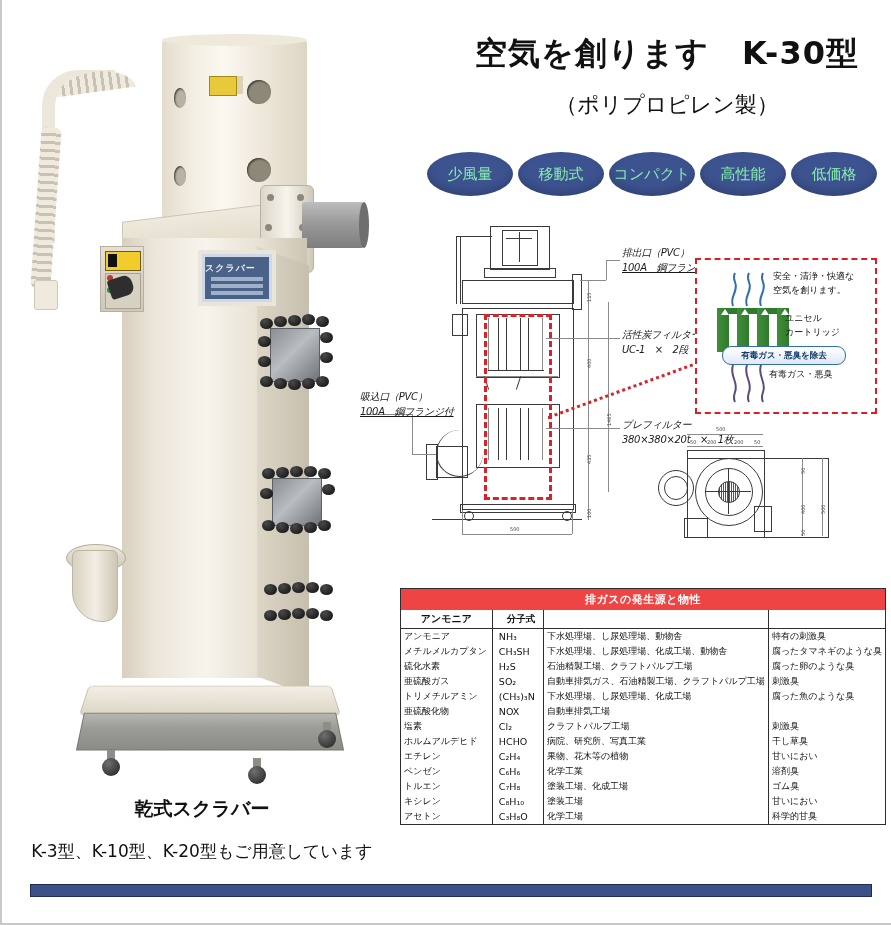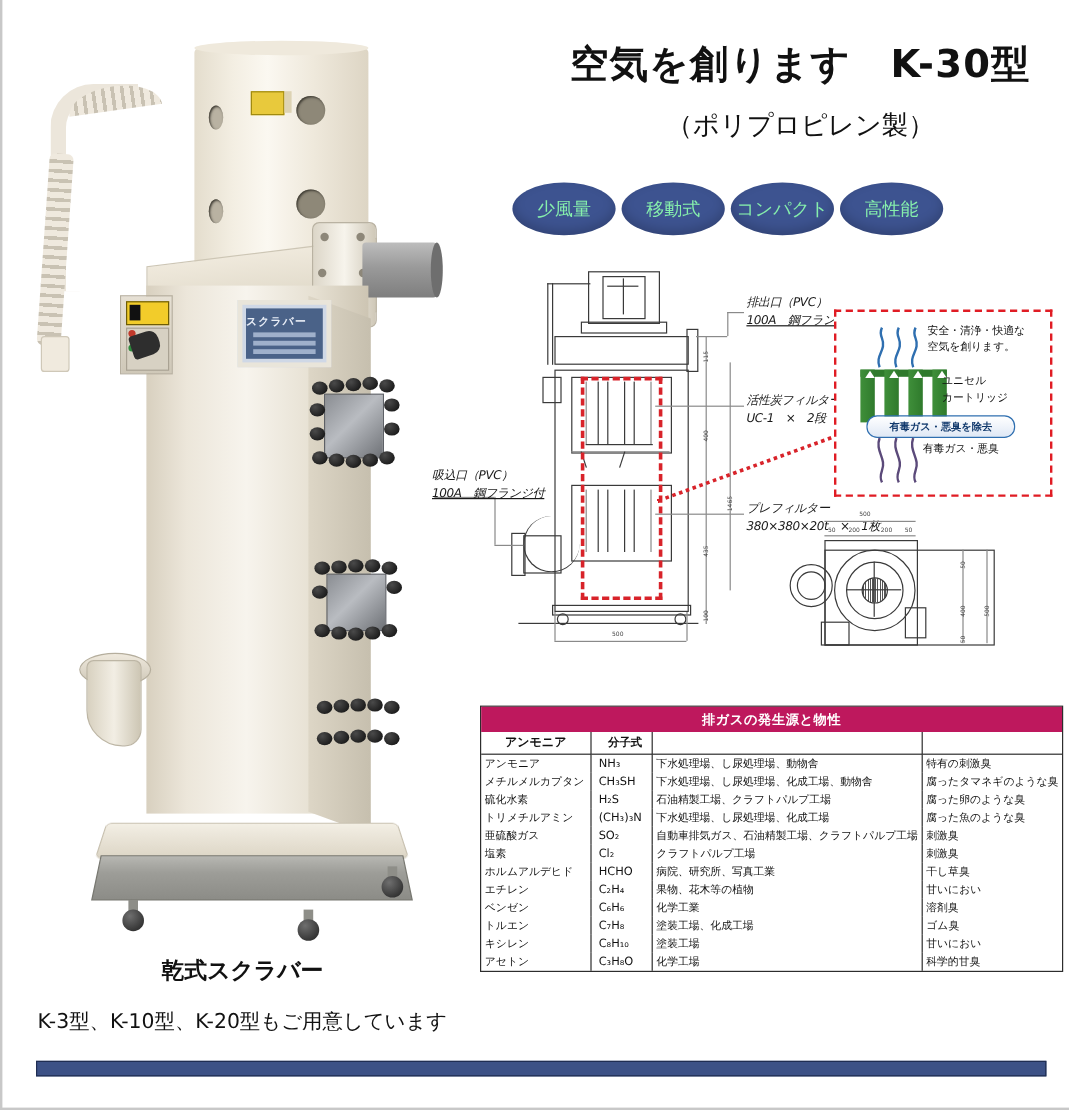--- a/index.html
+++ b/index.html
@@ -202,21 +202,21 @@
     background:linear-gradient(180deg,#ffffff,#dfe8f5);
     border:1px solid #2f6fb0;
     color:#123a6d;font-size:8.5px;font-weight:bold;
     display:flex;align-items:center;justify-content:center;
   }
 
   
   .tbl{position:absolute;left:398px;top:588px;width:484px;border:1px solid #2d2d2d;background:#fff;}
   table{border-collapse:collapse;width:100%;}
   .thead td{
-    background:#be185d;color:#fff;font-size:11px;font-weight:bold;text-align:center;
+    background:#ef4444;color:#fff;font-size:11px;font-weight:bold;text-align:center;
     padding:3px 0;letter-spacing:.5px;
   }
   .sub td{
     font-size:10px;font-weight:bold;text-align:center;color:#111;
     border-bottom:1px solid #2d2d2d;border-right:1px solid #2d2d2d;padding:2px 0;
   }
   tbody td{
     font-size:9px;color:#111;padding:1px 3px;border-right:1px solid #2d2d2d;
     white-space:nowrap;overflow:hidden;
   }
@@ -234,20 +234,21 @@
 <div class="page">
 
   <div class="title">空気を創ります　K-30型</div>
   <div class="subtitle">（ポリプロピレン製）</div>
 
   <div class="badges">
     <div class="badge">少風量</div>
     <div class="badge">移動式</div>
     <div class="badge">コンパクト</div>
     <div class="badge">高性能</div>
+    <div class="badge">低価格</div>
   </div>
 
   <div class="photo">
 
     <div class="stack">
       <div class="port p1"></div>
       <div class="port p2"></div>
       <div class="port p3"></div>
       <div class="port p4"></div>
       <div class="ylabel"></div>
@@ -550,30 +551,36 @@
             <td class="c-src">下水処理場、し尿処理場、化成工場、動物舎</td>
             <td class="c-odor">腐ったタマネギのような臭</td>
           </tr>
           <tr>
             <td class="c-name">硫化水素</td>
             <td class="c-form">H₂S</td>
             <td class="c-src">石油精製工場、クラフトパルプ工場</td>
             <td class="c-odor">腐った卵のような臭</td>
           </tr>
           <tr>
+            <td class="c-name">亜硫酸ガス</td>
+            <td class="c-form">SO₂</td>
+            <td class="c-src">自動車排気ガス、石油精製工場、クラフトパルプ工場</td>
+            <td class="c-odor">刺激臭</td>
+          </tr>
+          <tr>
             <td class="c-name">トリメチルアミン</td>
             <td class="c-form">(CH₃)₃N</td>
             <td class="c-src">下水処理場、し尿処理場、化成工場</td>
             <td class="c-odor">腐った魚のような臭</td>
           </tr>
           <tr>
-            <td class="c-name">亜硫酸ガス</td>
-            <td class="c-form">SO₂</td>
-            <td class="c-src">自動車排気ガス、石油精製工場、クラフトパルプ工場</td>
-            <td class="c-odor">刺激臭</td>
+            <td class="c-name">亜硫酸化物</td>
+            <td class="c-form">NOX</td>
+            <td class="c-src">自動車排気工場</td>
+            <td class="c-odor"></td>
           </tr>
           <tr>
             <td class="c-name">塩素</td>
             <td class="c-form">Cl₂</td>
             <td class="c-src">クラフトパルプ工場</td>
             <td class="c-odor">刺激臭</td>
           </tr>
           <tr>
             <td class="c-name">ホルムアルデヒド</td>
             <td class="c-form">HCHO</td>

